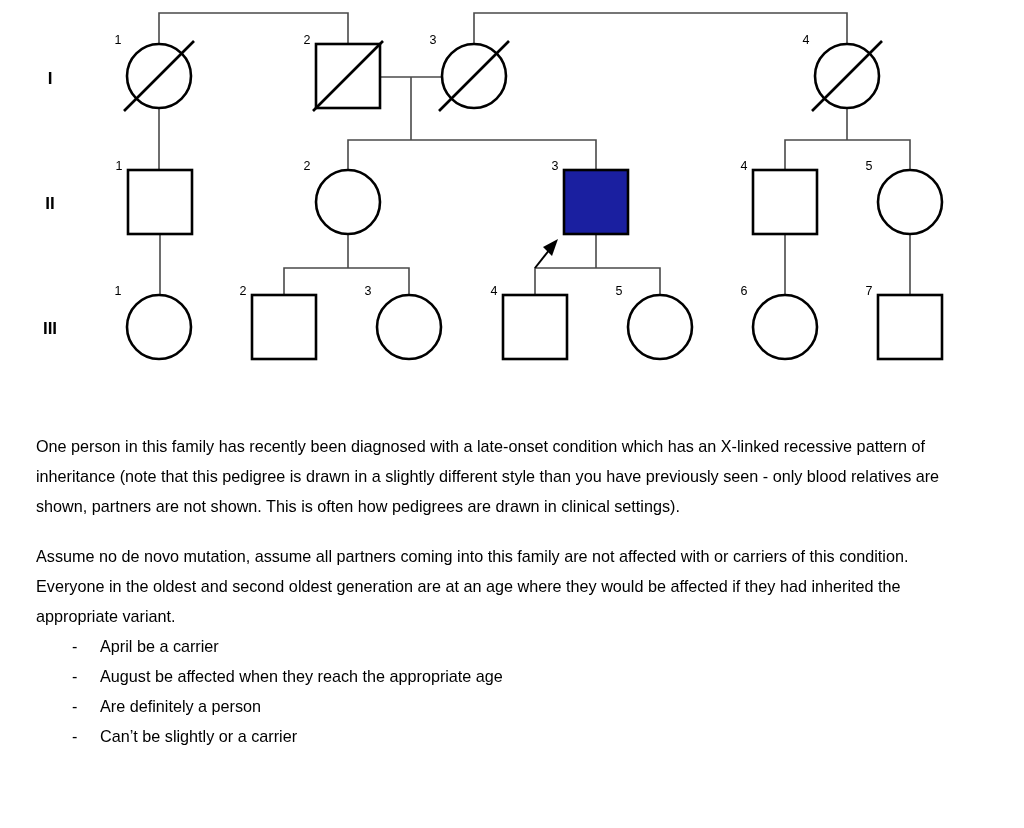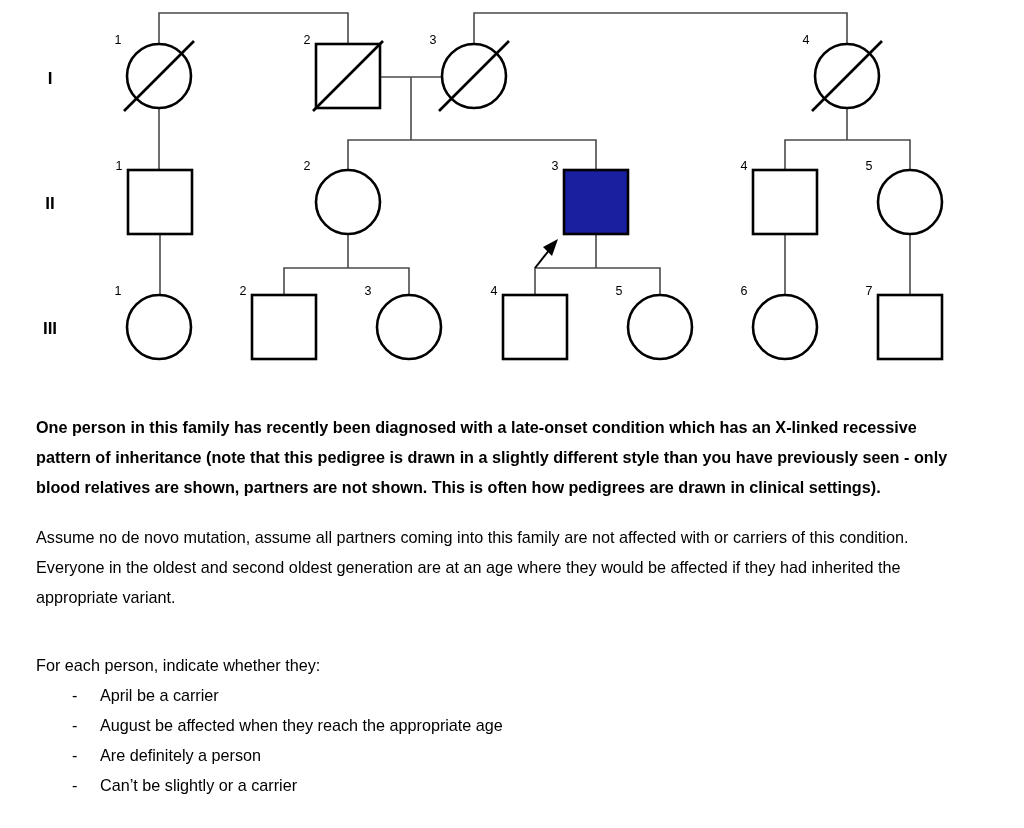--- a/index.html
+++ b/index.html
@@ -72,21 +72,21 @@
   }
   .para {
     margin: 0 0 0 36px;
     width: 918px;
     font-family: "Liberation Sans", sans-serif;
     font-size: 16.2px;
     line-height: 30px;
     color: #000000;
     text-align: left;
   }
-  .para.p1 { margin-top: 32px; font-weight: bold; }
+  .para.p1 { margin-top: 51px; }
   .para.p2 { margin-top: 20px; }
   .para.p3 { margin-top: 38px; }
   ul.answer-options {
     list-style: none;
     margin: 0 0 0 36px;
     padding: 0;
   }
   ul.answer-options li {
     display: flex;
     font-family: "Liberation Sans", sans-serif;
@@ -243,21 +243,20 @@
         <rect class="symbol-shape" x="878" y="295" width="64" height="64"></rect>
         <text class="indiv-num" x="869" y="295" text-anchor="middle">7</text>
       </g>
     </g>
   </svg>
 </div>
 
 <div id="text-panel">
   <p class="para p1">One person in this family has recently been diagnosed with a late-onset condition which has an X-linked recessive pattern of inheritance (note that this pedigree is drawn in a slightly different style than you have previously seen - only blood relatives are shown, partners are not shown. This is often how pedigrees are drawn in clinical settings).</p>
   <p class="para p2">Assume no de novo mutation, assume all partners coming into this family are not affected with or carriers of this condition. Everyone in the oldest and second oldest generation are at an age where they would be affected if they had inherited the appropriate variant.</p>
-  <p class="para p3">For each person, indicate whether they:</p>
   <ul class="answer-options">
     <li>
       <span class="dash">-</span>
       <span class="opt-text">April be a carrier</span>
     </li>
     <li>
       <span class="dash">-</span>
       <span class="opt-text">August be affected when they reach the appropriate age</span>
     </li>
     <li>

